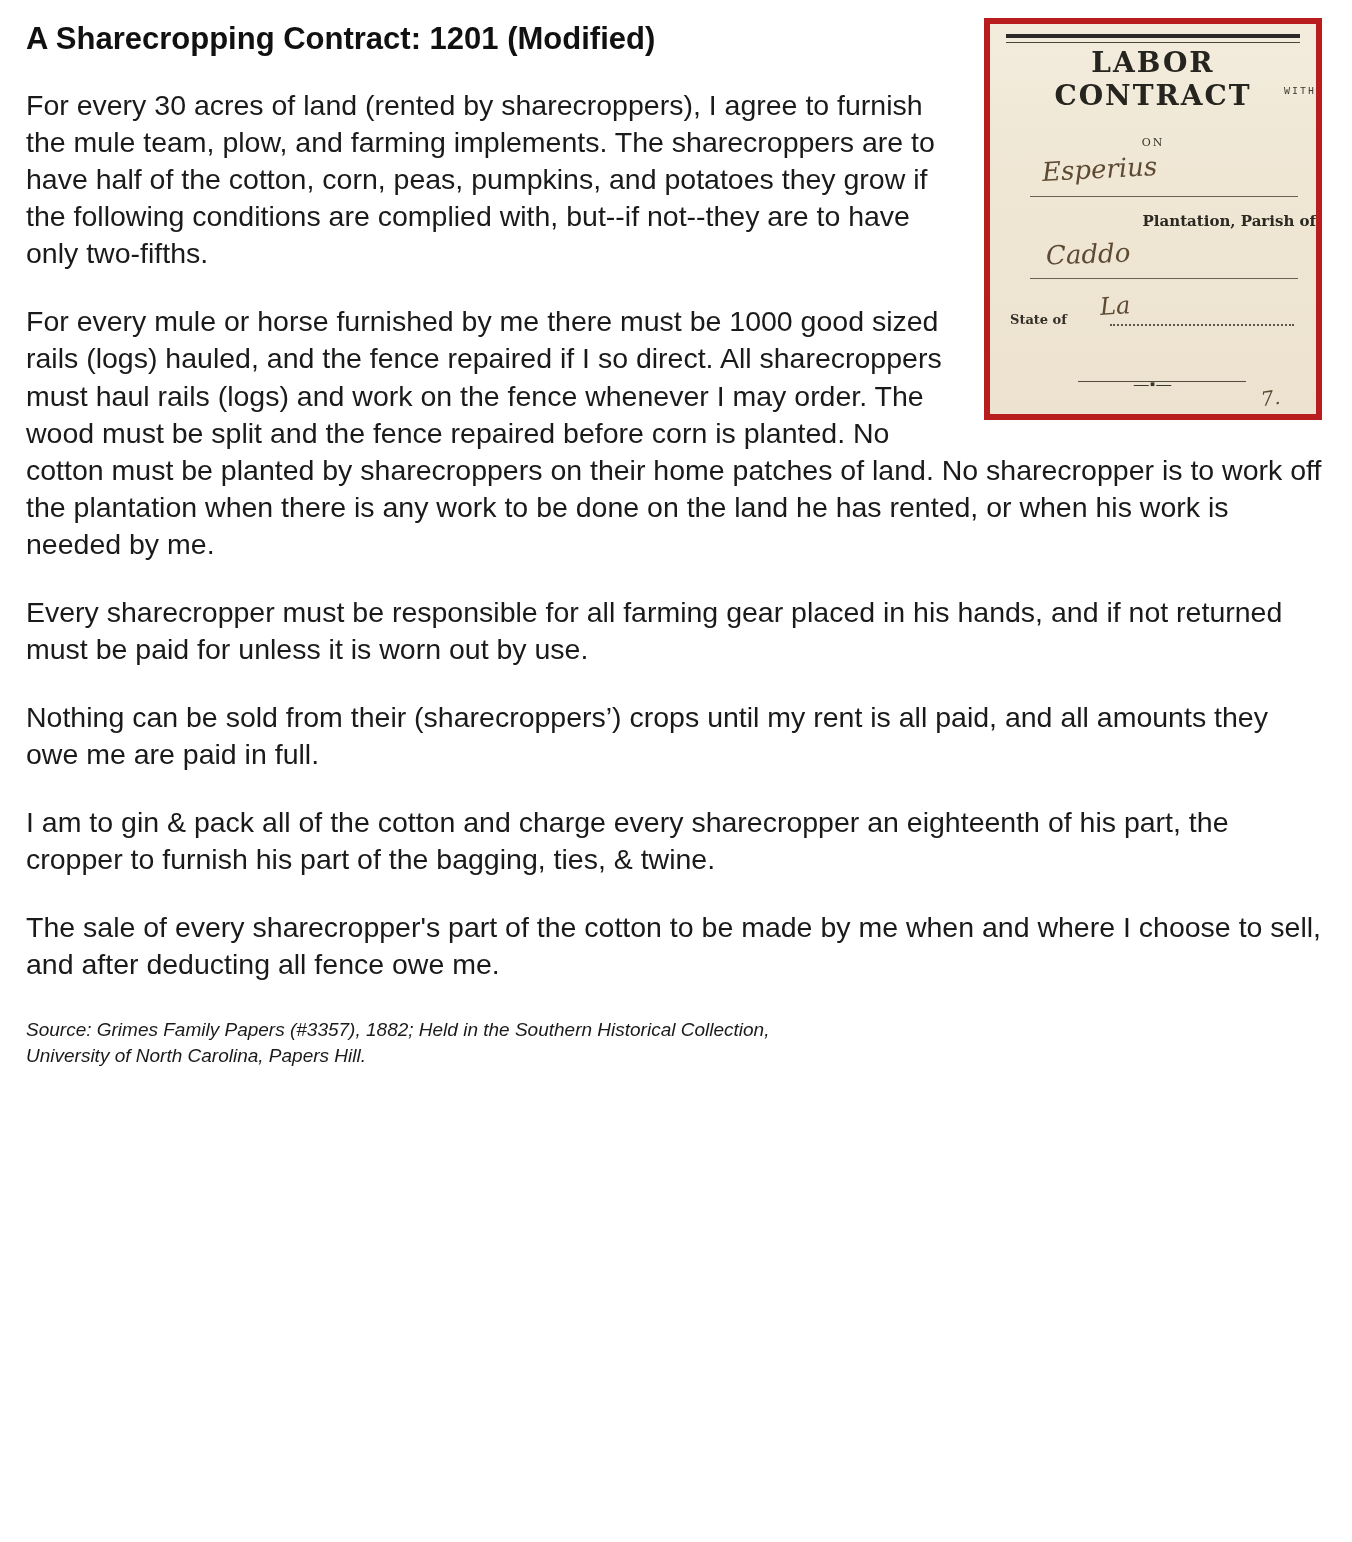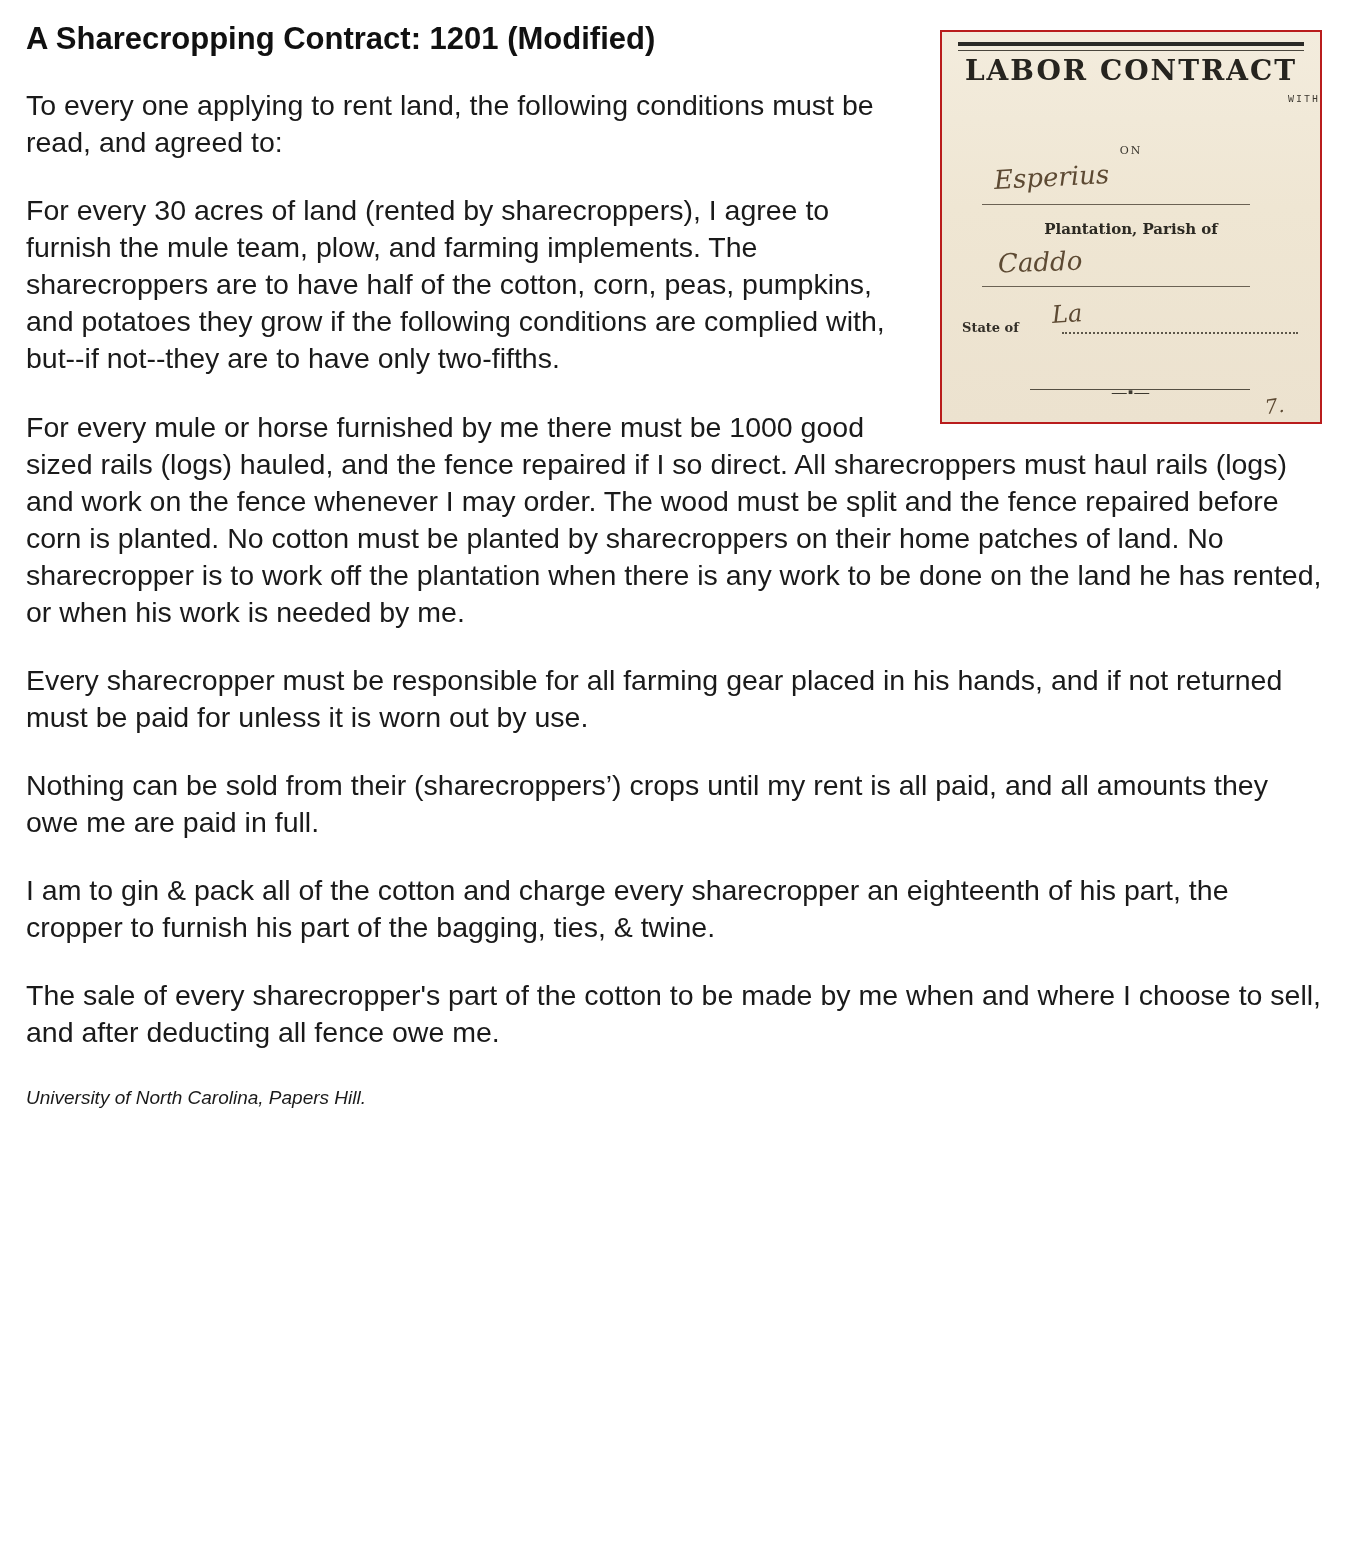--- a/index.html
+++ b/index.html
@@ -15,23 +15,23 @@
   }
   .page {
     position: relative;
     width: 1352px;
     min-height: 1542px;
     box-sizing: border-box;
     padding: 14px 30px 20px 26px;
   }
   .doc-figure {
     float: right;
-    width: 382px;
-    margin: 16px 0 10px 18px;
-    border: 2px solid #b91c1c;
+    width: 338px;
+    margin: 4px 0 10px 18px;
+    border: 6px solid #b91c1c;
     background: #efe7d6;
     box-sizing: border-box;
   }
   .doc-card {
     position: relative;
     height: 390px;
     background:
       linear-gradient(180deg, #f3ecdd 0%, #efe6d3 45%, #ece2cf 100%);
     overflow: hidden;
   }
@@ -109,21 +109,21 @@
     position: absolute;
     top: 172px;
     left: 40px;
     width: 268px;
     border-bottom: 1px solid #6b6254;
   }
   .doc-plantation {
     position: absolute;
     top: 188px;
     left: 0; right: 0;
-    text-align: center;
+    text-align: right;
     font-family: "DejaVu Serif", serif;
     font-weight: bold;
     font-size: 15px;
     color: #2c2922;
   }
   .doc-hand2 {
     position: absolute;
     top: 215px;
     left: 56px;
     font-size: 26px;
@@ -228,25 +228,25 @@
       <div class="script doc-hand3">La</div>
       <div class="doc-dots"></div>
       <div class="doc-bottom-rule"></div>
       <div class="doc-dash">—▪—</div>
       <div class="script doc-hand4">7.</div>
     </div>
   </figure>
 
   <h1 class="title">A Sharecropping Contract: 1201 (Modified)</h1>
 
-  <p class="body">To every one applying to rent land, the following conditions must be read, and agreed to:</p>
   <p class="body">For every 30 acres of land (rented by sharecroppers), I agree to furnish the mule team, plow, and farming implements. The sharecroppers are to have half of the cotton, corn, peas, pumpkins, and potatoes they grow if the following conditions are complied with, but--if not--they are to have only two-fifths.</p>
   <p class="body">For every mule or horse furnished by me there must be 1000 good sized rails (logs) hauled, and the fence repaired if I so direct. All sharecroppers must haul rails (logs) and work on the fence whenever I may order. The wood must be split and the fence repaired before corn is planted. No cotton must be planted by sharecroppers on their home patches of land. No sharecropper is to work off the plantation when there is any work to be done on the land he has rented, or when his work is needed by me.</p>
   <p class="body">Every sharecropper must be responsible for all farming gear placed in his hands, and if not returned must be paid for unless it is worn out by use.</p>
   <p class="body">Nothing can be sold from their (sharecroppers’) crops until my rent is all paid, and all amounts they owe me are paid in full.</p>
   <p class="body">I am to gin &amp; pack all of the cotton and charge every sharecropper an eighteenth of his part, the cropper to furnish his part of the bagging, ties, &amp; twine.</p>
   <p class="body">The sale of every sharecropper's part of the cotton to be made by me when and where I choose to sell, and after deducting all fence owe me.</p>
 
   <div class="source">
+    <div>Source: Grimes Family Papers (#3357), 1882; Held in the Southern Historical Collection,</div>
     <div>University of North Carolina, Papers Hill.</div>
   </div>
 
 </div>
 
 </body></html>

